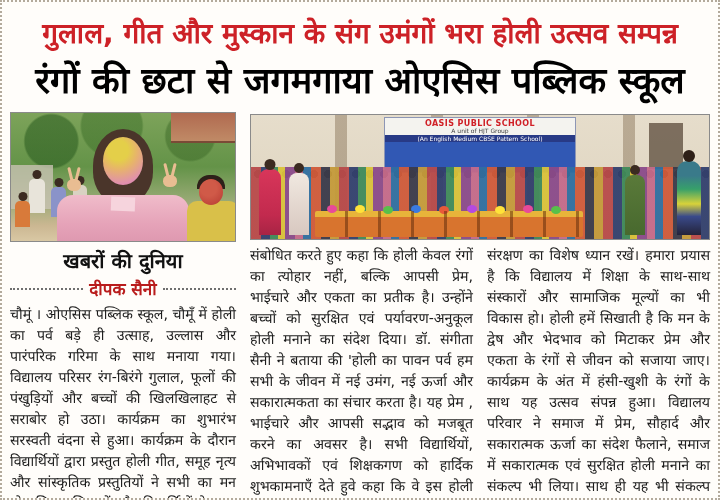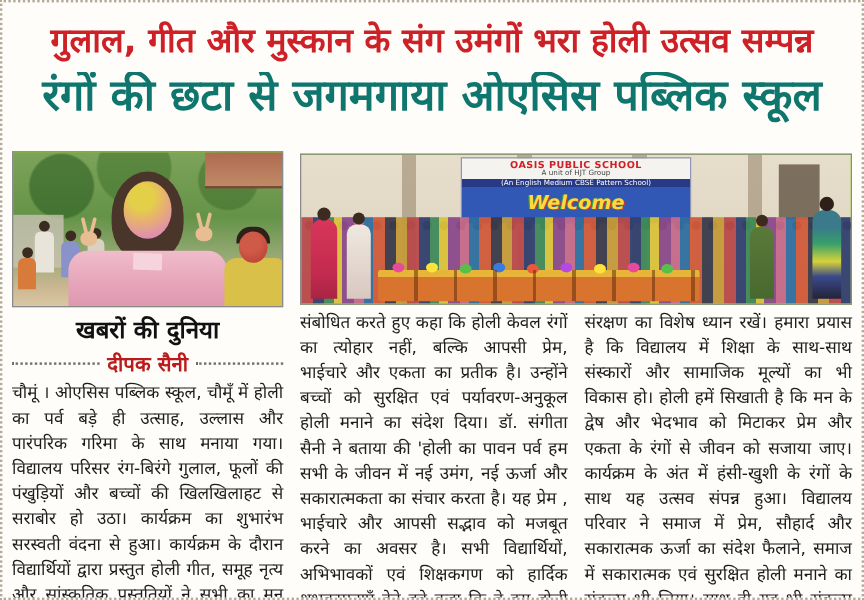--- a/index.html
+++ b/index.html
@@ -14,23 +14,23 @@
     overflow:hidden;
   }
 
   
   .hl-red {
     color:#cd2127; font-weight:700; font-size:28px; line-height:1.3;
     text-align:center; white-space:nowrap; overflow:hidden;
     height:44px; margin-top:8px;
   }
   .hl-black {
-    color:#0f766e; font-weight:700; font-size:36px; line-height:1.15;
+    color:#000000; font-weight:700; font-size:36px; line-height:1.15;
     text-align:center; white-space:nowrap; overflow:hidden;
-    height:46px; margin-bottom:20px;
+    height:46px; margin-bottom:6px;
   }
 
   
   .content { display:flex; gap:14px; }
   .left-region  { width:226px; flex:none; }
   .right-region { flex:1; min-width:0; }
 
   .photo { position:relative; overflow:hidden; border:1px solid #8a8a8a; background:#84cc16; }
   .photo-left  { height:130px; }
   .photo-right { height:126px; margin-top:2px; }
@@ -199,21 +199,20 @@
 
     <div class="right-region">
 
       <div class="photo photo-right">
         <div class="rp-bg"></div>
         <div class="rp-window"></div>
         <div class="banner">
           <div class="banner-school">OASIS PUBLIC SCHOOL</div>
           <div class="banner-sub">A unit of HJT Group</div>
           <div class="banner-strip">(An English Medium CBSE Pattern School)</div>
-          <div class="banner-welcome">Welcome</div>
         </div>
         <div class="crowd-heads-back"></div>
         <div class="crowd"></div>
         <div class="crowd-heads-front"></div>
         <div class="tables">
           <div class="powder"></div>
         </div>
         <div class="teacher1"></div>
         <div class="teacher2"></div>
         <div class="teacher3"></div>

